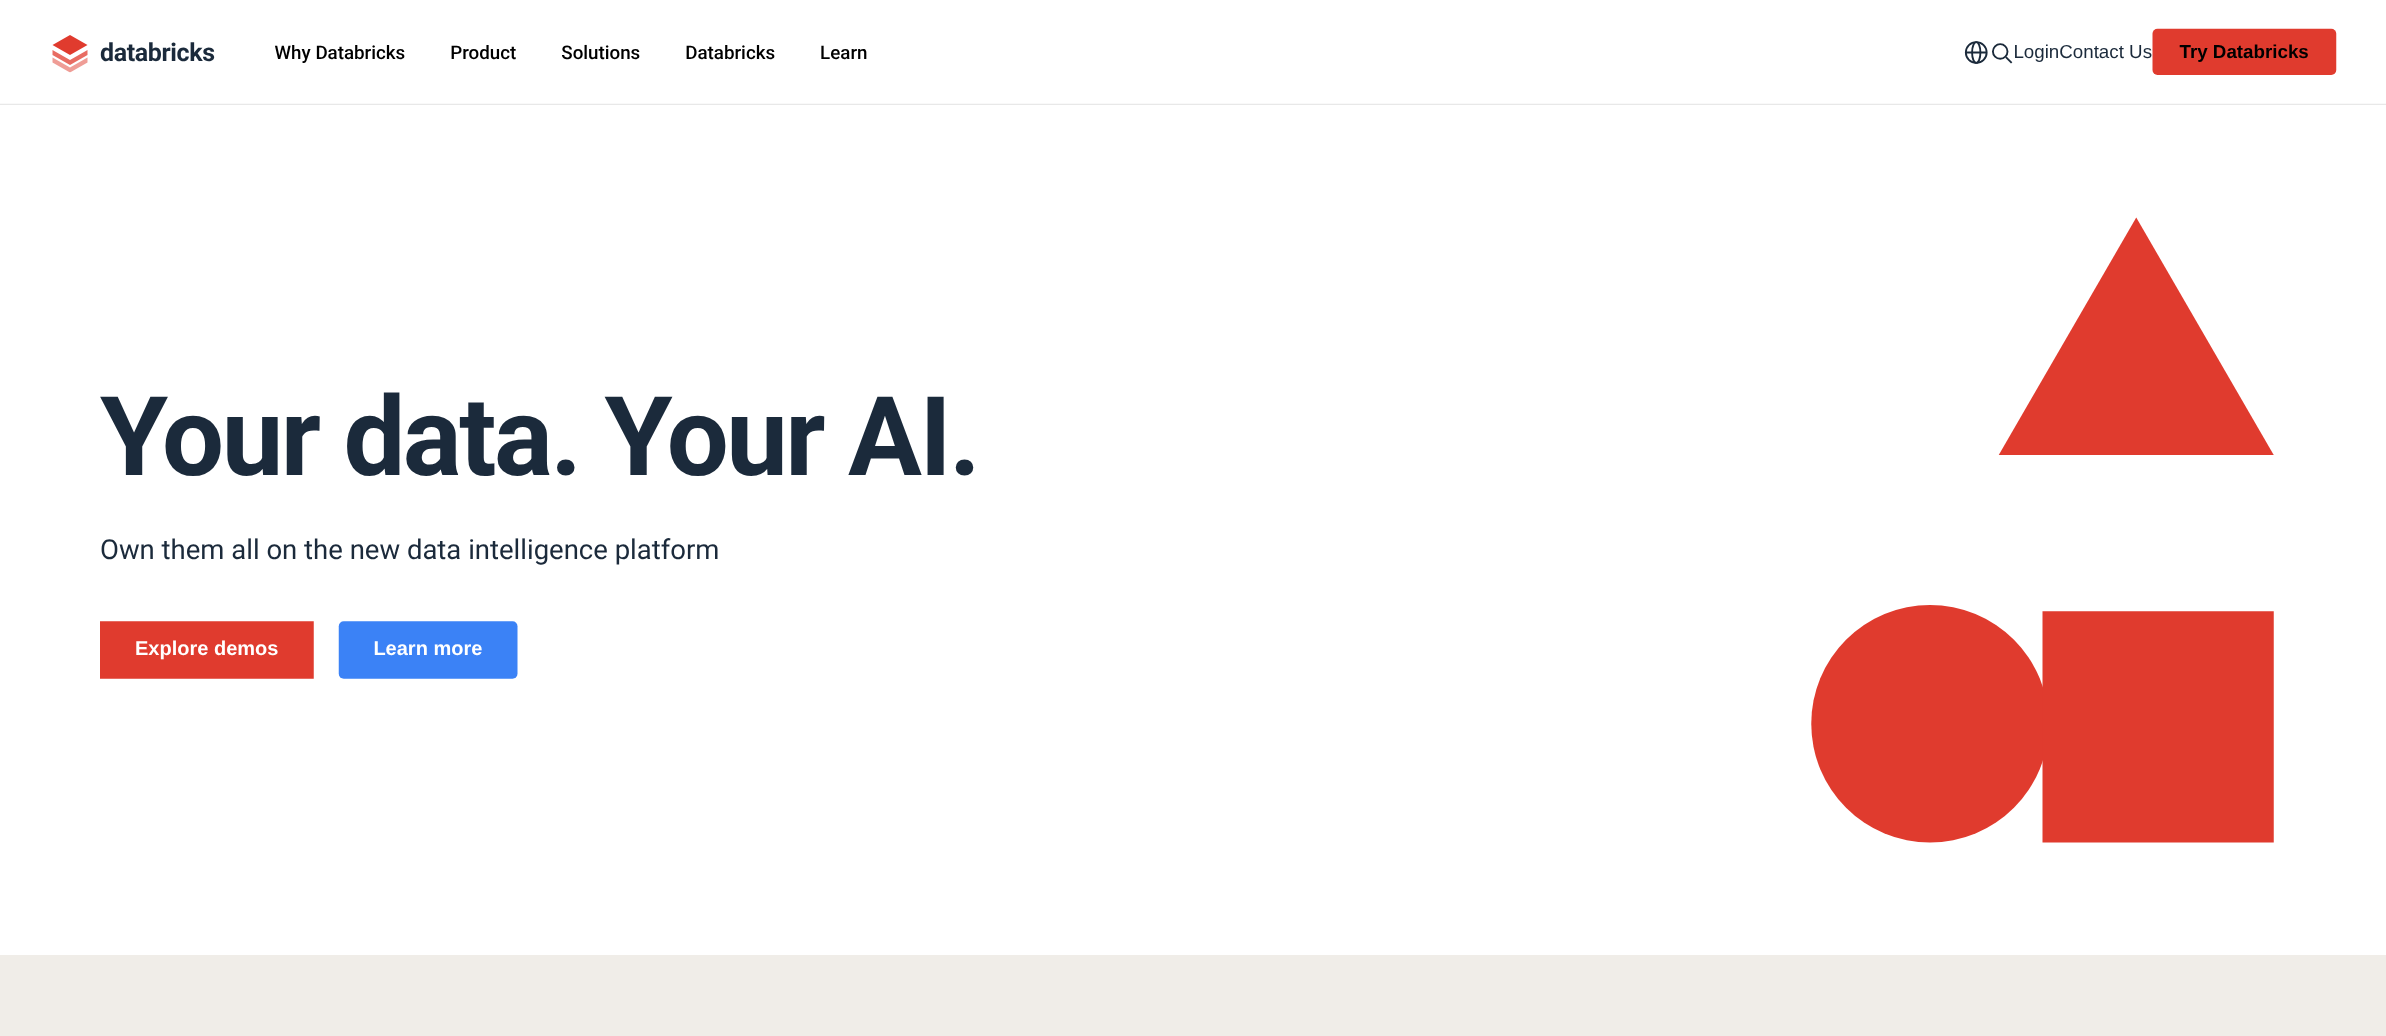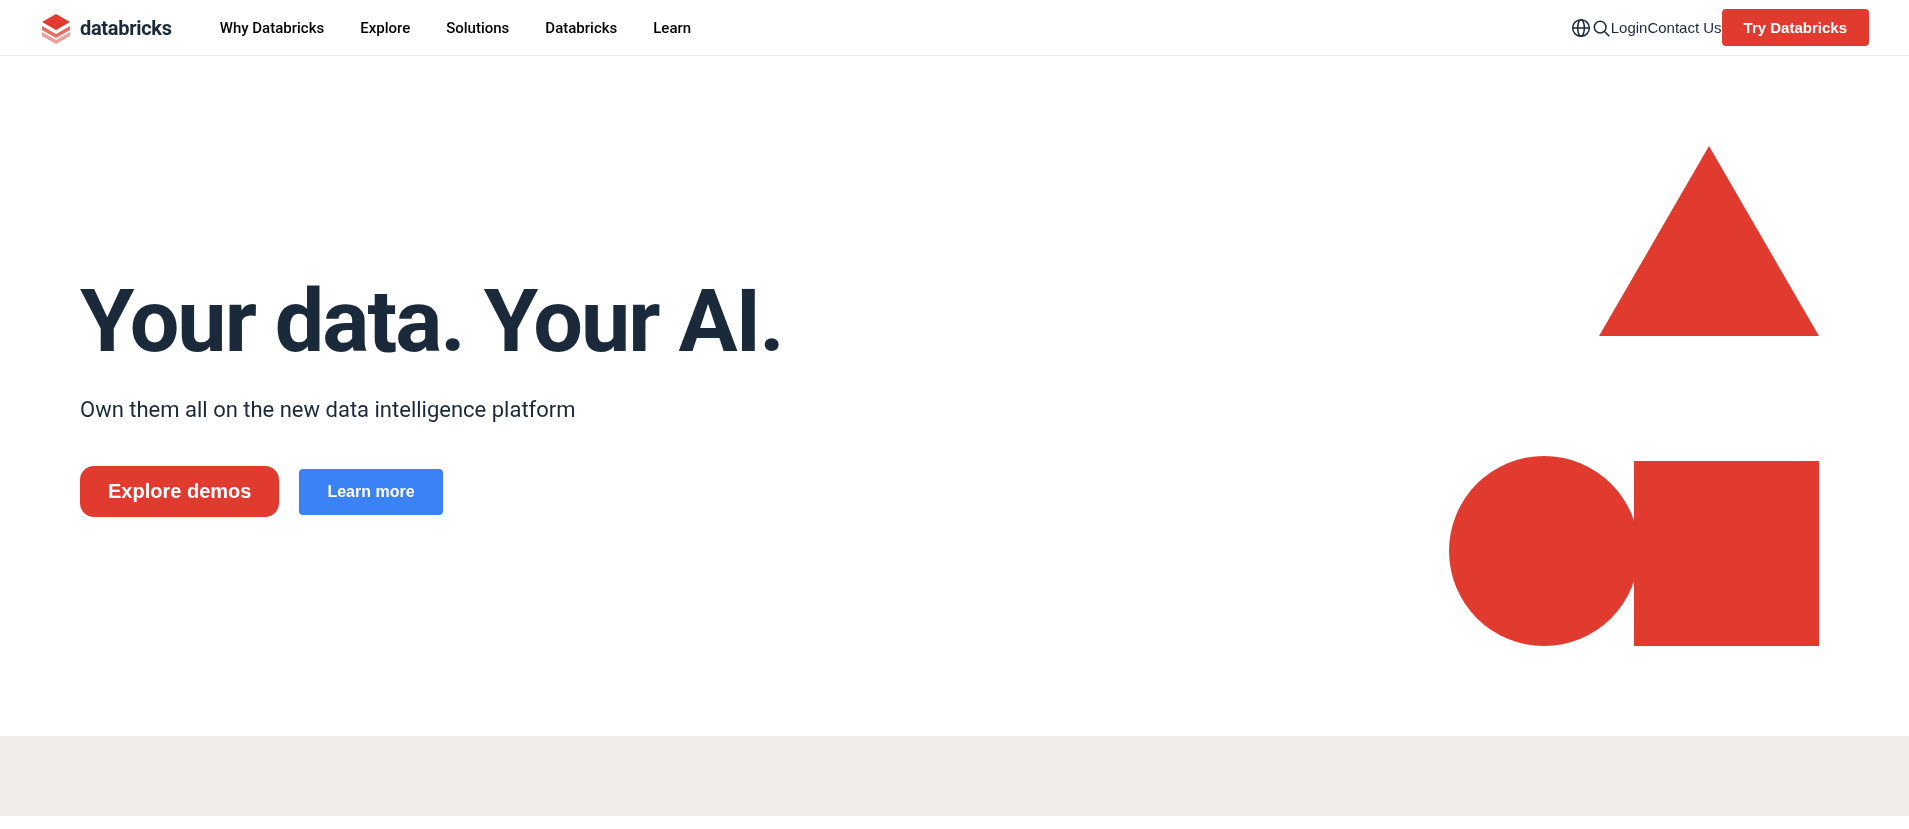--- a/index.html
+++ b/index.html
@@ -11,21 +11,21 @@
     body {
       font-family: -apple-system, BlinkMacSystemFont, 'Segoe UI', Roboto, sans-serif;
       background: #fff;
       overflow-x: hidden;
     }
 
     
     nav {
       display: flex;
       align-items: center;
-      height: 56px;
+      height: 84px;
       padding: 0 40px;
       border-bottom: 1px solid #e8e8e8;
       background: #fff;
       position: relative;
       z-index: 10;
     }
 
     .nav-logo {
       display: flex;
       align-items: center;
@@ -81,21 +81,21 @@
       background: none;
       border: none;
       cursor: pointer;
       font-size: 15px;
       color: #1b2a3b;
       font-weight: 500;
     }
 
     .nav-cta {
       background: #e03b2e;
-      color: #ffffff;
+      color: #000000;
       border: none;
       padding: 10px 22px;
       border-radius: 4px;
       font-size: 15px;
       font-weight: 600;
       cursor: pointer;
       white-space: nowrap;
     }
 
     
@@ -135,22 +135,22 @@
       display: flex;
       gap: 20px;
       align-items: center;
     }
 
     .btn-primary {
       background: #e03b2e;
       color: #fff;
       border: none;
       padding: 14px 28px;
-      border-radius: 14px;
-      font-size: 20px;
+      border-radius: 0;
+      font-size: 16px;
       font-weight: 600;
       cursor: pointer;
     }
 
     .btn-secondary {
       background: #3b82f6;
       color: #fff;
       border: none;
       padding: 14px 28px;
       border-radius: 4px;
@@ -227,21 +227,21 @@
     <svg class="logo-icon" viewBox="0 0 32 32" fill="none" xmlns="http://www.w3.org/2000/svg">
       <polygon points="16,2 30,10 16,18 2,10" fill="#e03b2e"></polygon>
       <polygon points="2,14 16,22 30,14 30,18 16,26 2,18" fill="#e03b2e" opacity="0.75"></polygon>
       <polygon points="2,20 16,28 30,20 30,24 16,32 2,24" fill="#e03b2e" opacity="0.5"></polygon>
     </svg>
     <span class="logo-text">databricks</span>
   </a>
 
   <div class="nav-links">
     <a class="nav-link" href="#">Why Databricks</a>
-    <a class="nav-link" href="#">Explore</a>
+    <a class="nav-link" href="#">Product</a>
     <a class="nav-link" href="#">Solutions</a>
     <a class="nav-link" href="#">Databricks</a>
     <a class="nav-link" href="#">Learn</a>
   </div>
 
   <div class="nav-right">
     <button class="nav-icon-btn" title="Language">
       <svg width="20" height="20" viewBox="0 0 24 24" fill="none" stroke="currentColor" stroke-width="1.8">
         <circle cx="12" cy="12" r="10"></circle>
         <ellipse cx="12" cy="12" rx="4" ry="10"></ellipse>

